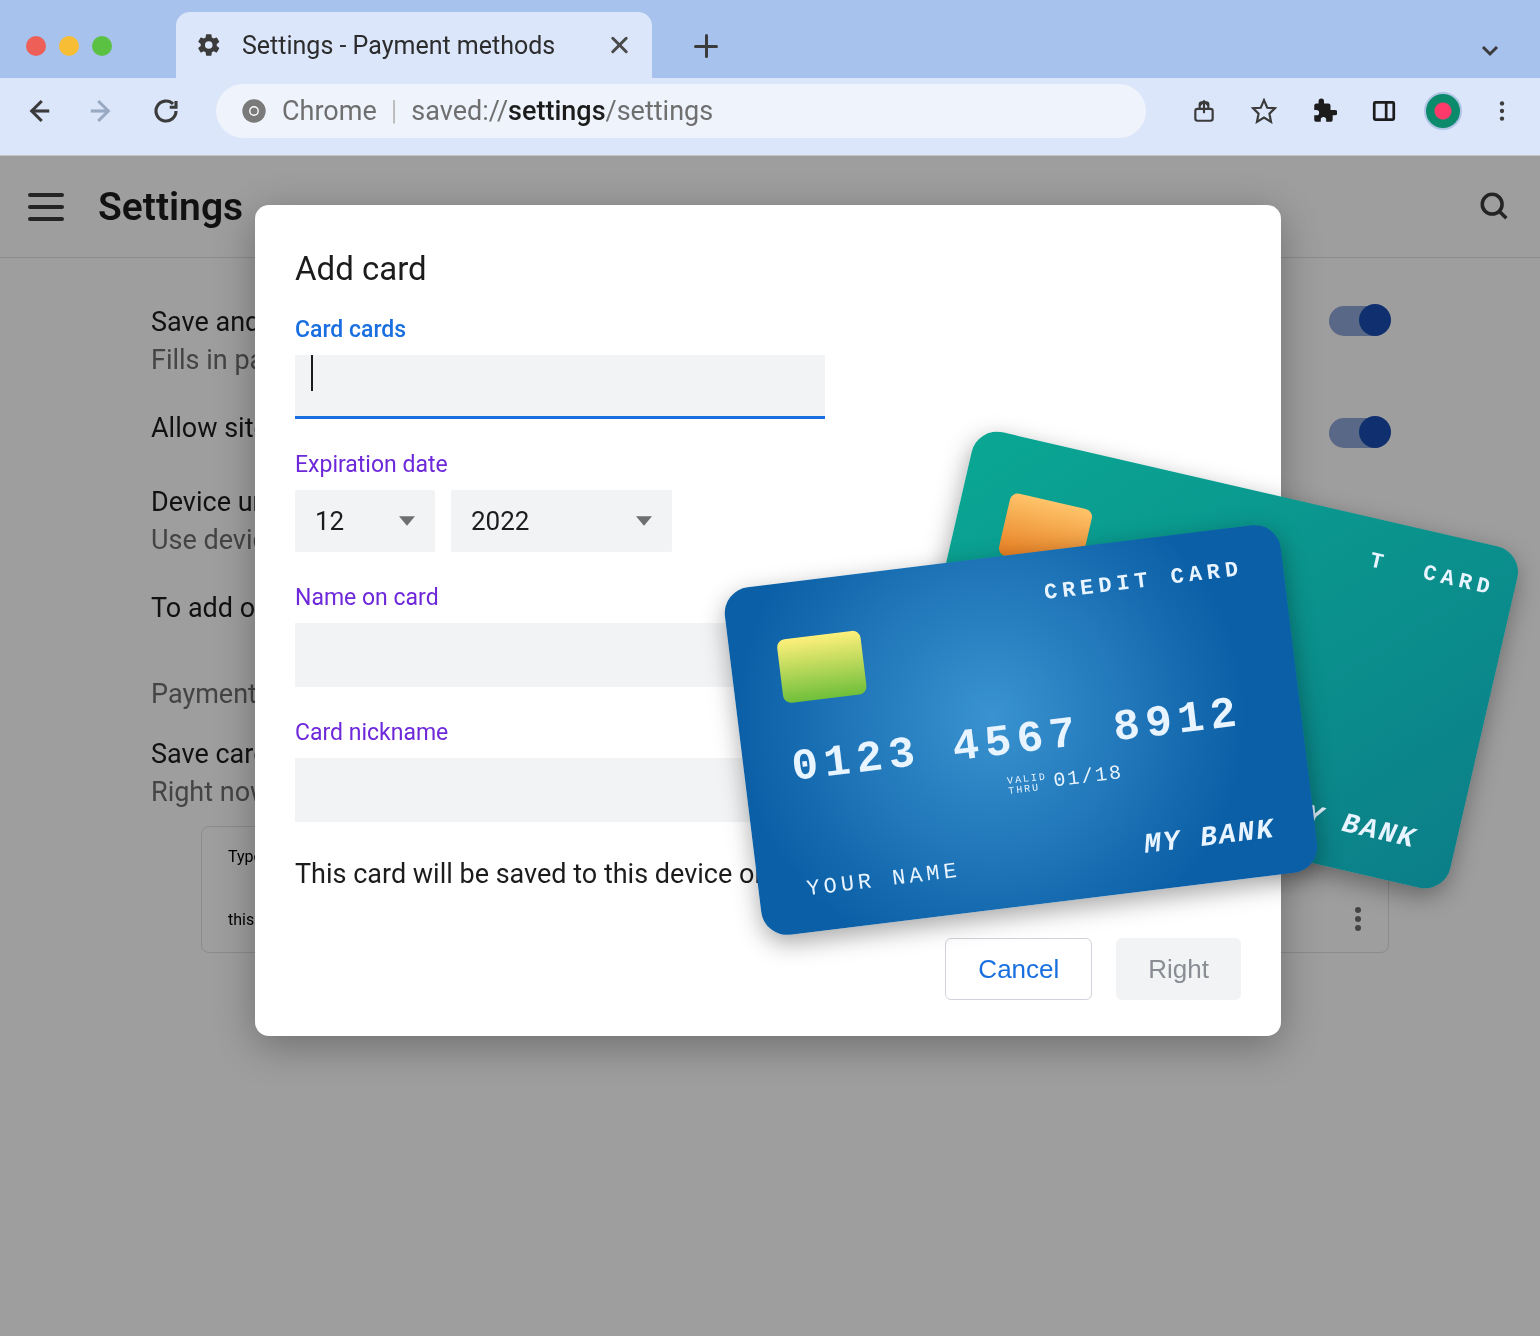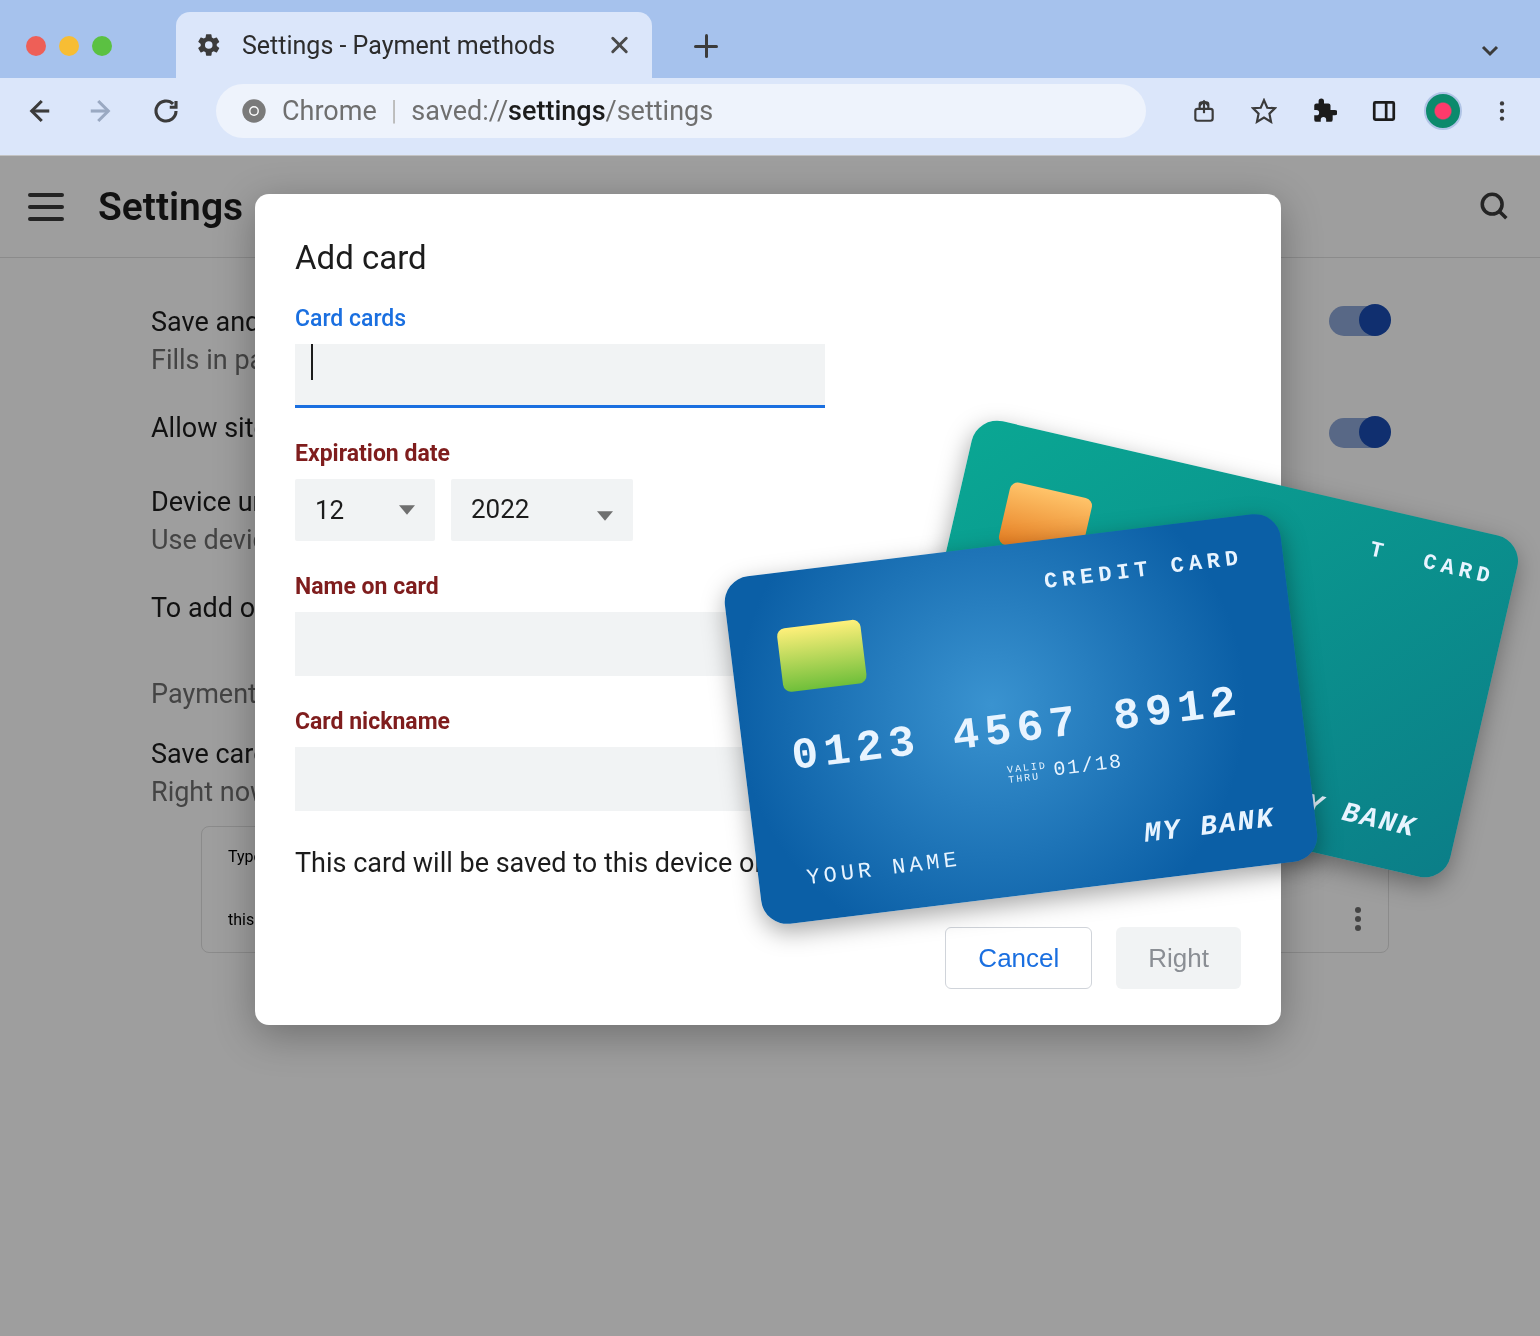--- a/index.html
+++ b/index.html
@@ -63,32 +63,32 @@
   .toggle::after { content:''; position:absolute; top:-2px; width:32px; height:32px; border-radius:50%; }
   .toggle.on::after { right:-2px; background:#1a4db3; }
   .toggle.off::after { left:-2px; background:#fafafa; box-shadow:0 1px 3px rgba(0,0,0,.3); }
 
   .section-label { font-size:27px; color:#6f6f6f; padding:30px 0 10px; }
   .sub-card { border:1px solid #e0e0e0; border-radius:8px; }
   .sub-card .cell { padding:20px 26px; }
 
   
   .overlay { position:absolute; inset:0; background:rgba(0,0,0,0.38); }
-  .modal { position:absolute; left:255px; top:38px; width:1026px; background:#fff; border-radius:14px; box-shadow:0 10px 40px rgba(0,0,0,.3); padding:44px 40px 36px; }
+  .modal { position:absolute; left:255px; top:49px; width:1026px; background:#fff; border-radius:14px; box-shadow:0 10px 40px rgba(0,0,0,.3); padding:44px 40px 36px; }
   .modal-title { font-size:33px; color:#1c1c1c; margin-bottom:28px; }
   .fld-label { font-size:23px; color:#1a6fe0; font-weight:500; margin-bottom:12px; }
-  .fld-label.gray { color:#7f1d1d; font-weight:700; }
+  .fld-label.gray { color:#6d28d9; font-weight:400; }
   .txt-input { width:530px; height:64px; background:#f1f3f4; border:none; border-bottom:3px solid #1a6fe0; font-size:26px; padding:0 16px; outline:none; }
   .txt-input.plain { border-bottom:none; }
   .txt-input .cursor { display:inline-block; width:2px; height:36px; background:#1c1c1c; vertical-align:middle; }
 
   .sel-row { display:flex; gap:16px; margin-top:10px; }
-  .sel { height:62px; background:#f1f3f4; display:flex; align-items:center; padding:17px 20px; font-size:26px; color:#1c1c1c; border-radius:2px; position:relative; }
+  .sel { height:62px; background:#f1f3f4; display:flex; align-items:center; padding:0 20px; font-size:26px; color:#1c1c1c; border-radius:2px; position:relative; }
   .sel.month { width:140px; }
-  .sel.year { width:182px;align-items:flex-end; }
+  .sel.year { width:221px; }
   .sel svg { margin-left:auto; width:16px; height:16px; fill:#6f6f6f; }
 
   .form-group { margin-bottom:32px; }
   .info-text { font-size:27px; color:#1c1c1c; margin:36px 0 48px; }
   .modal-btns { display:flex; justify-content:flex-end; gap:24px; }
   .btn { height:62px; padding:0 32px; font-size:26px; border-radius:6px; border:none; display:flex; align-items:center; }
   .btn-cancel { background:#fff; color:#1a6fe0; border:1px solid #d0d4da; }
   .btn-save { background:#f1f3f4; color:#8a8e94; }
 
   

